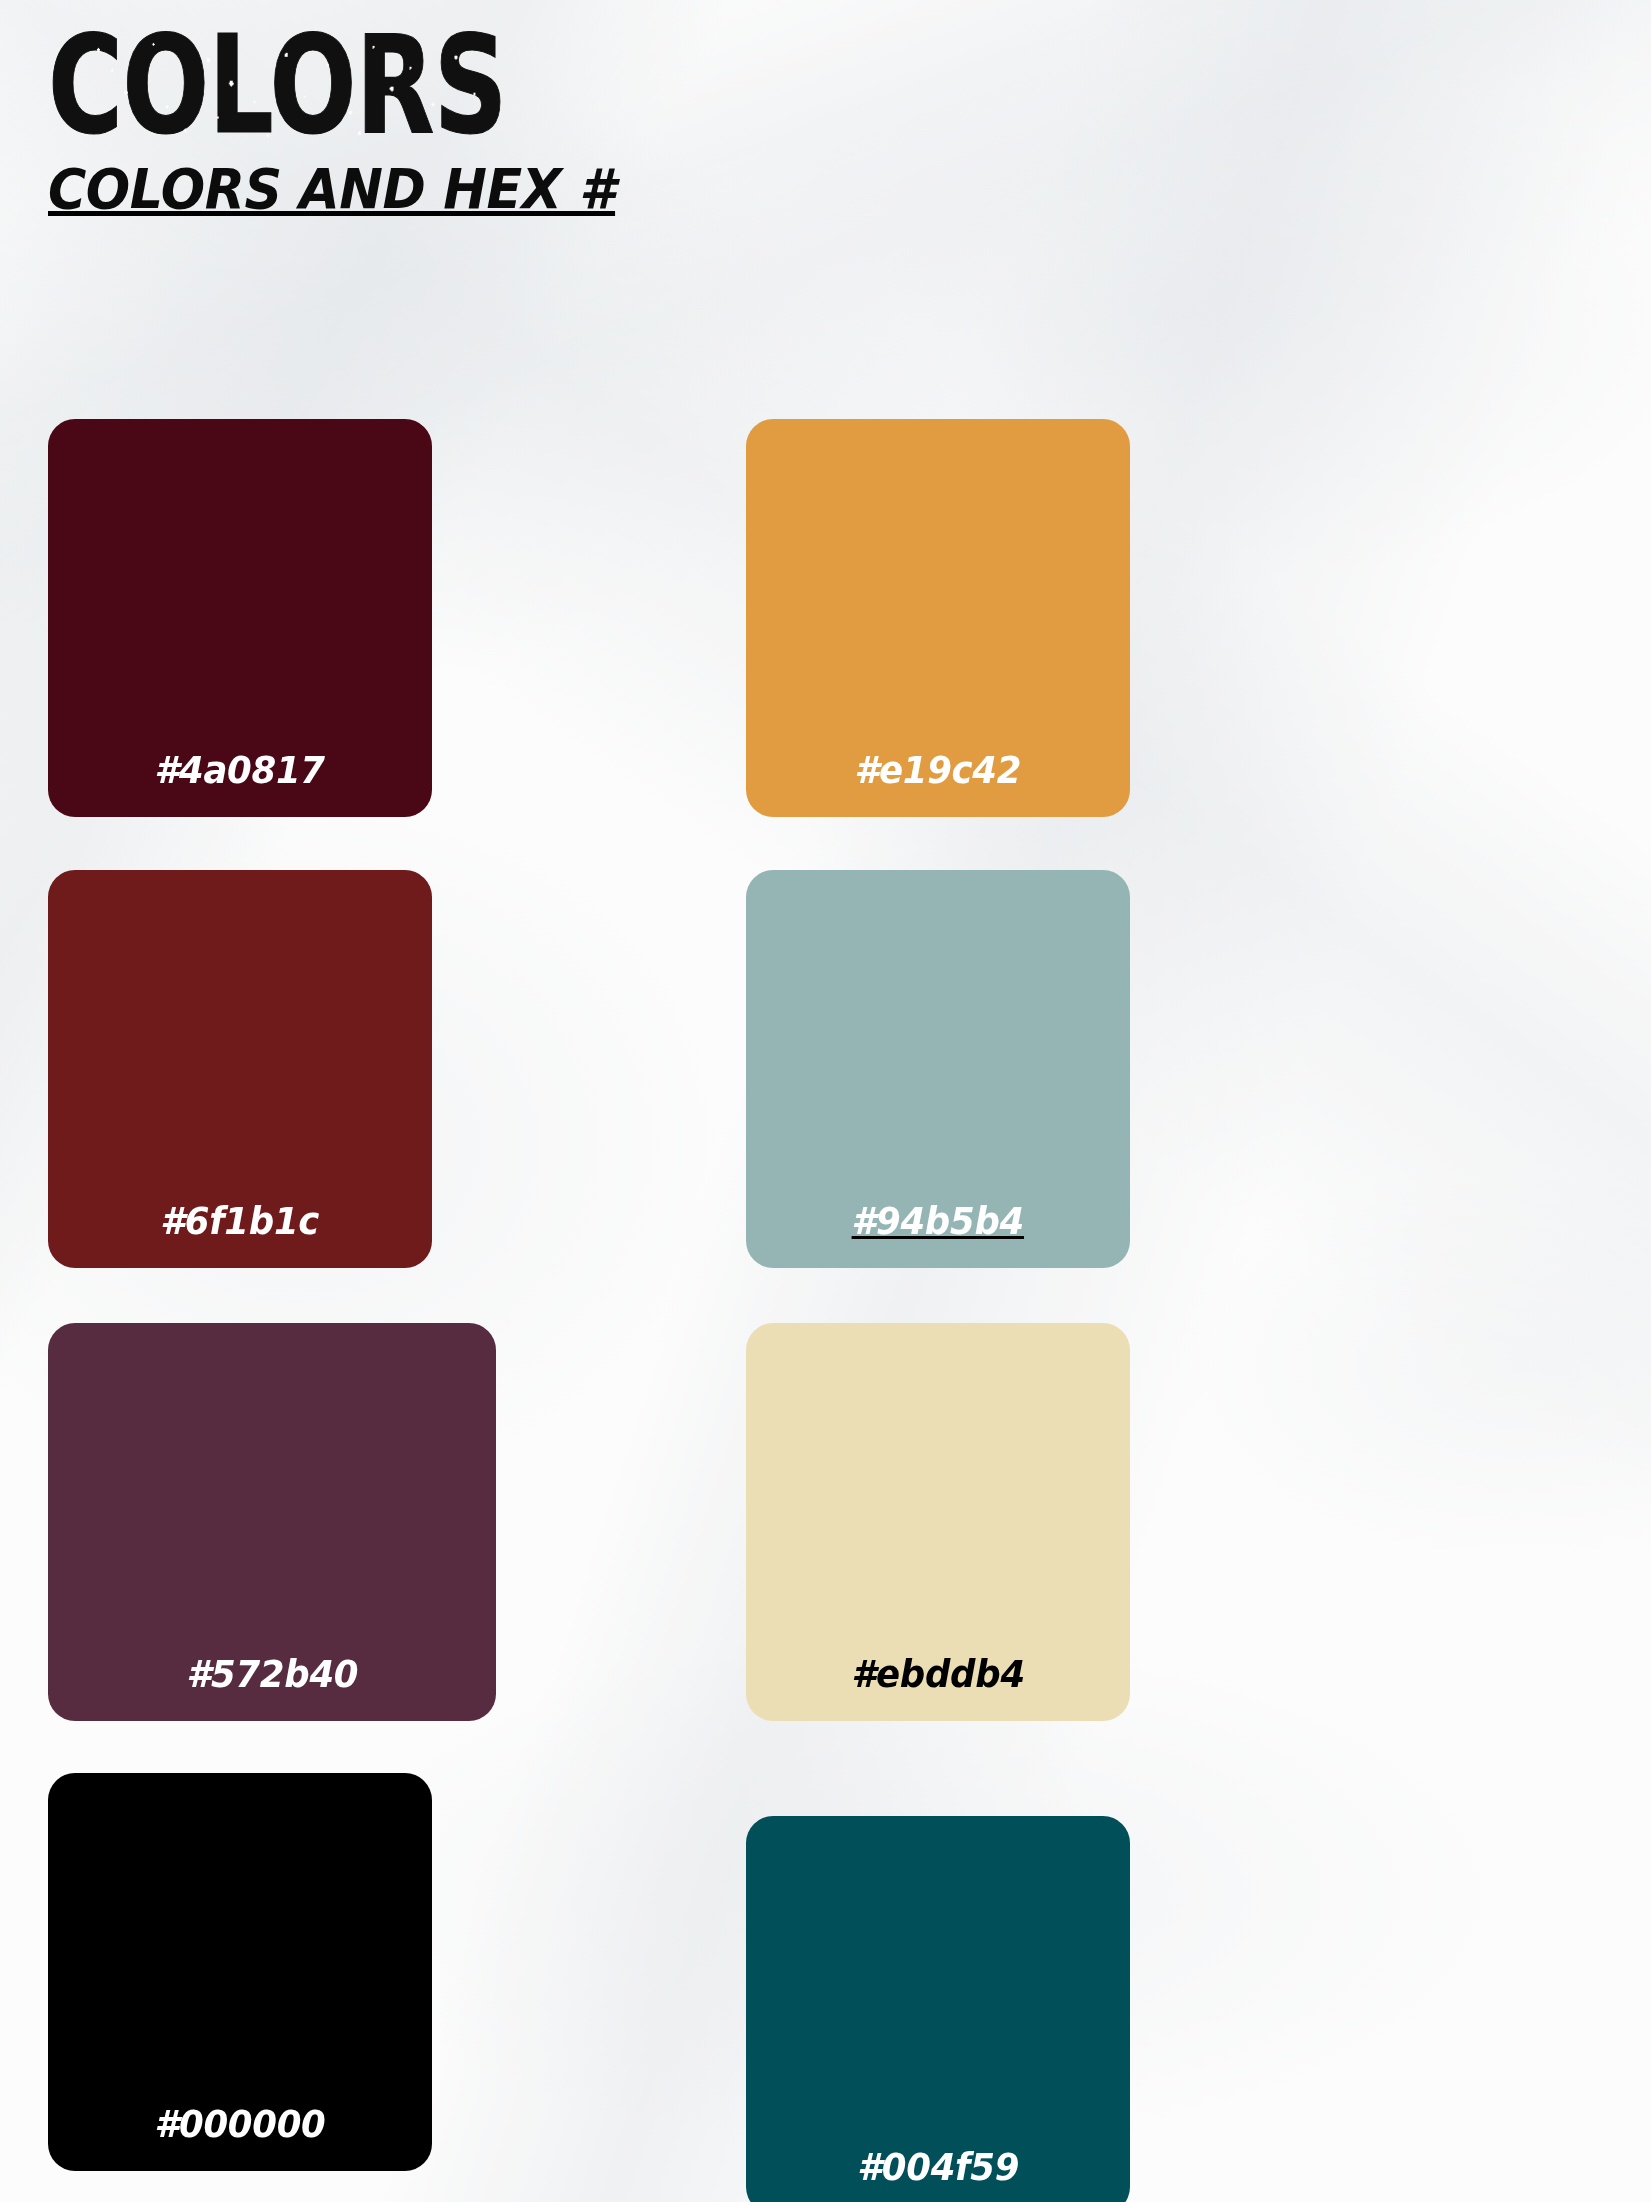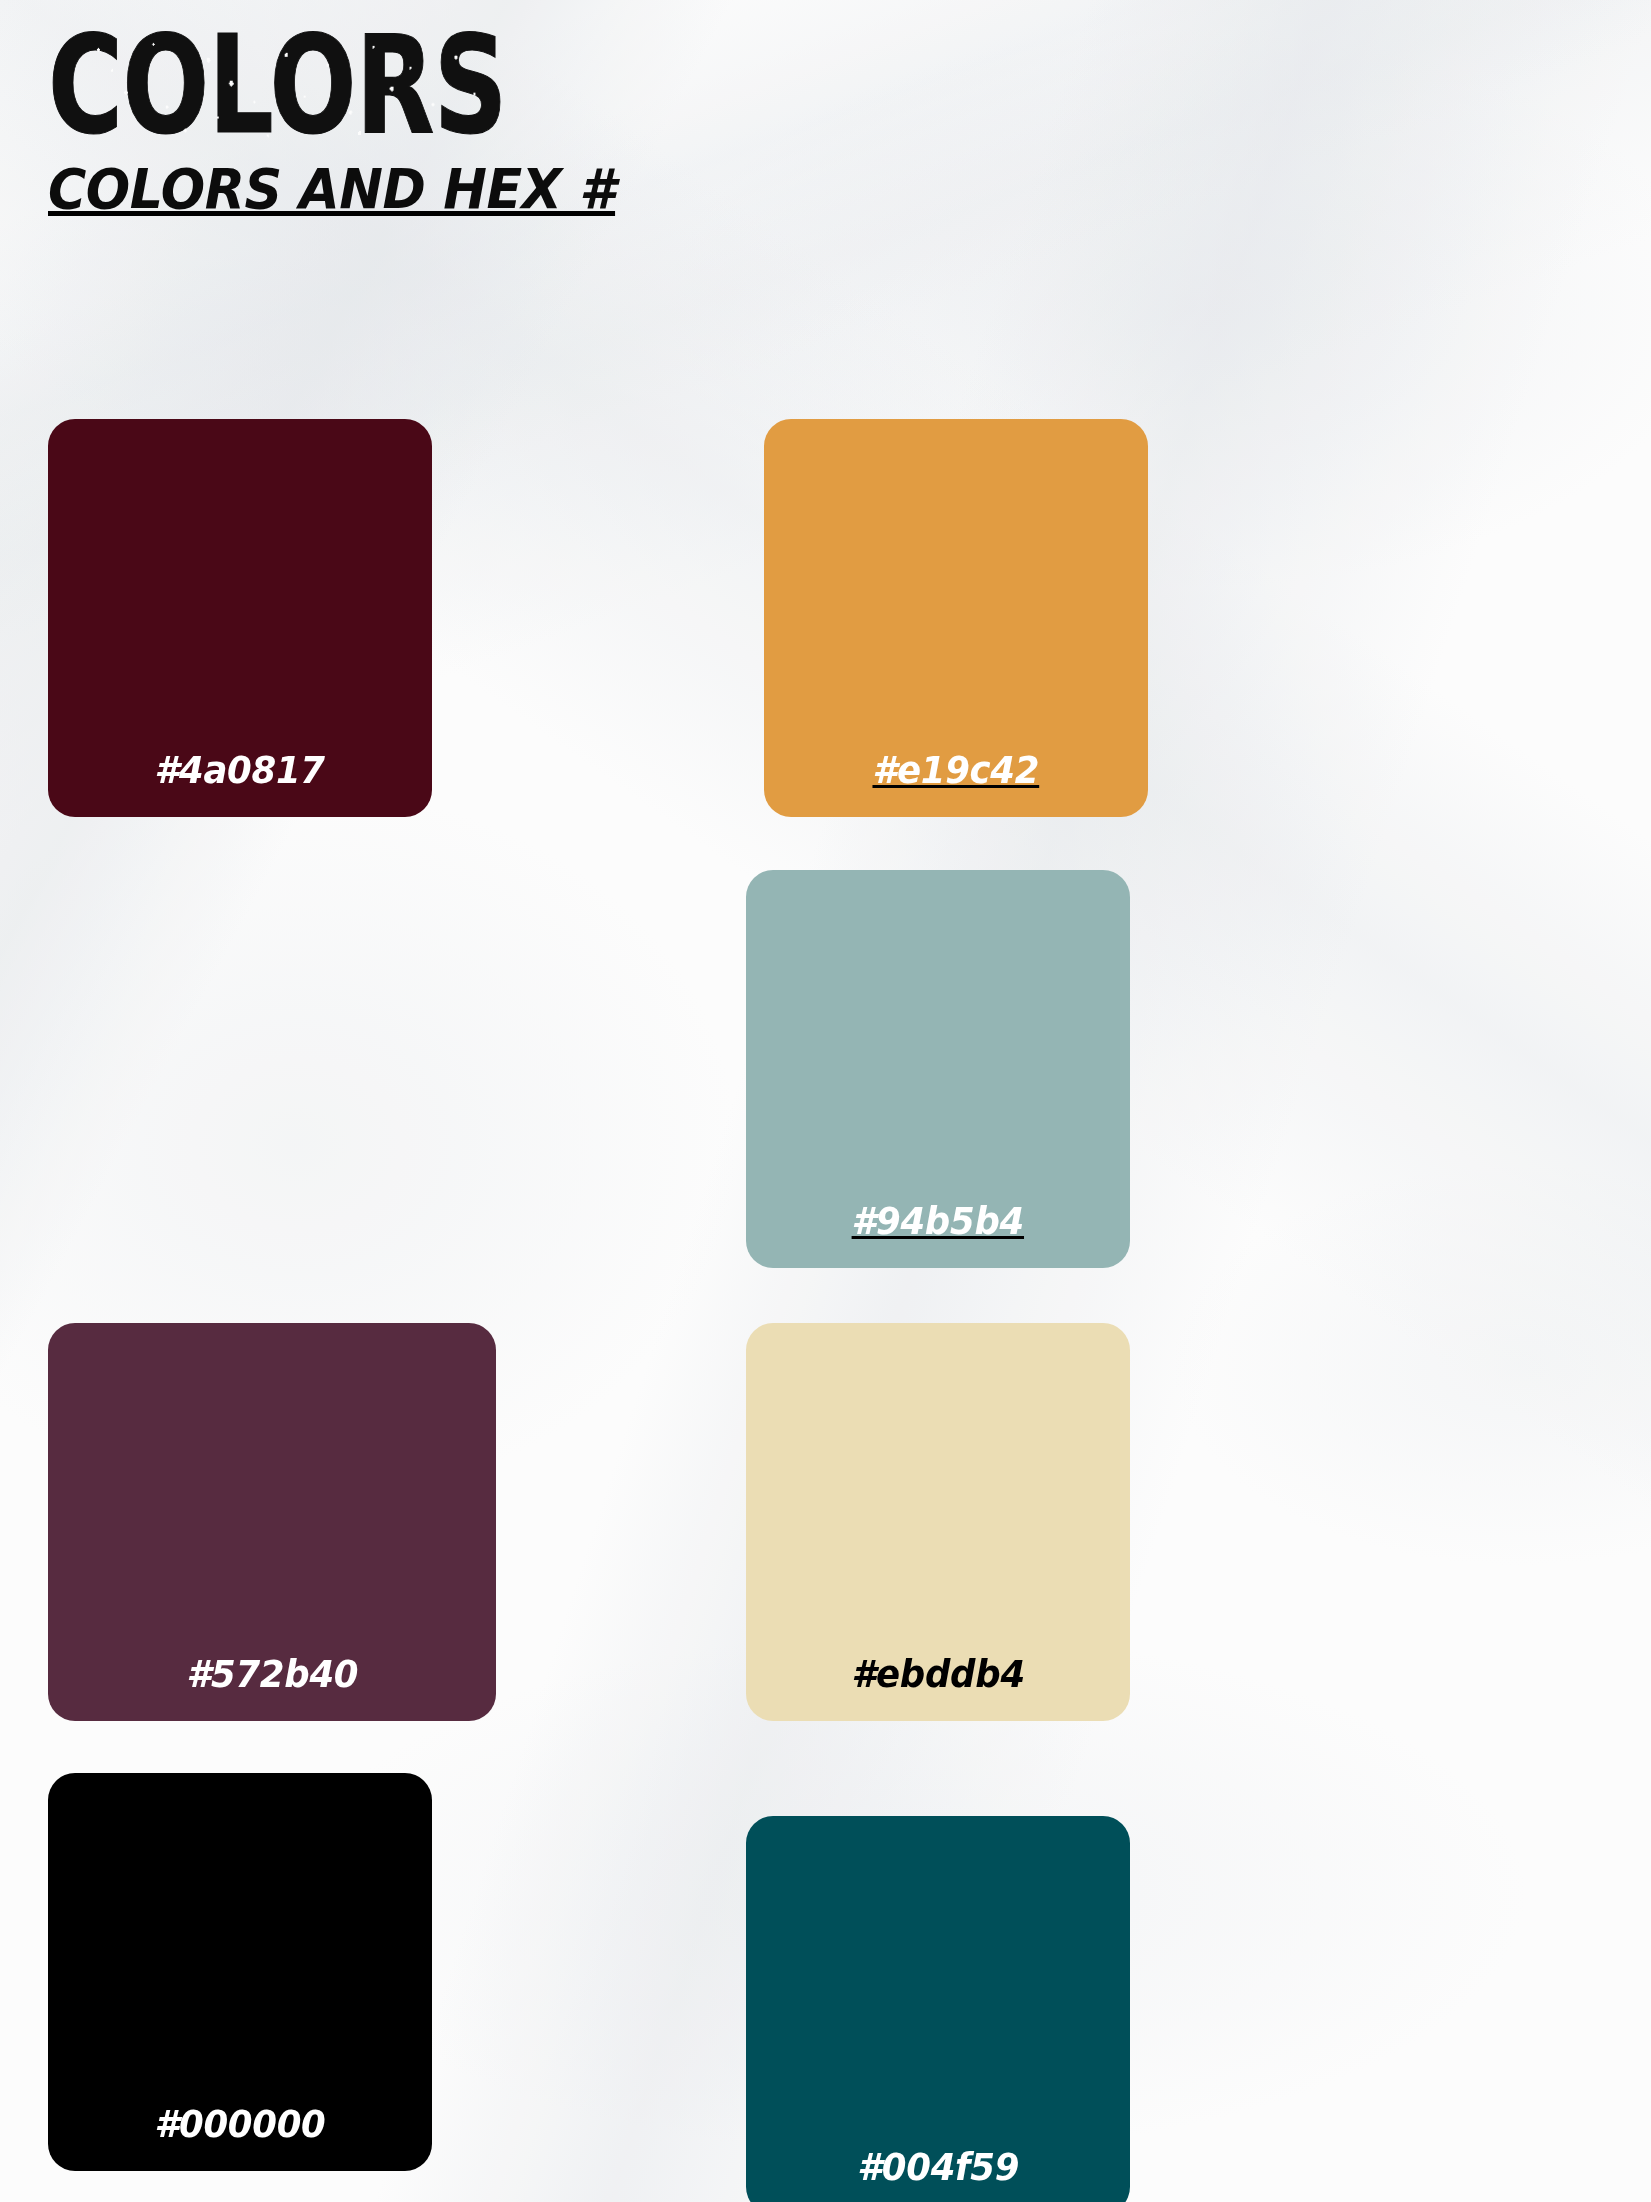--- a/index.html
+++ b/index.html
@@ -131,30 +131,33 @@
 
   <div id="header">
     <div id="main-title"><span id="main-title-inner">COLORS</span></div>
     <div id="sub-title">COLORS AND HEX #</div>
   </div>
 
   <div class="swatch" style="left:48px;  top:419px;  width:384px; height:398px; background:#4a0817;">
     <span class="swatch-label label-light">#4a0817</span>
   </div>
 
+  <div class="swatch" style="left:48px;  top:870px;  width:384px; height:398px; background:#6f1b1c;">
+    <span class="swatch-label label-light">#6f1b1c</span>
+  </div>
 
   <div class="swatch" style="left:48px;  top:1323px; width:448px; height:398px; background:#572b40;">
     <span class="swatch-label label-light">#572b40</span>
   </div>
 
   <div class="swatch" style="left:48px;  top:1773px; width:384px; height:398px; background:#000000;text-decoration:underline;">
     <span class="swatch-label label-light">#000000</span>
   </div>
 
-  <div class="swatch" style="left:764px; top:419px;  width:384px; height:398px; background:#e19c42;text-decoration:underline;">
+  <div class="swatch" style="left:746px; top:419px;  width:384px; height:398px; background:#e19c42;">
     <span class="swatch-label label-light">#e19c42</span>
   </div>
 
   <div class="swatch" style="left:746px; top:870px;  width:384px; height:398px; background:#94b5b4;text-decoration:underline;">
     <span class="swatch-label label-light">#94b5b4</span>
   </div>
 
   <div class="swatch" style="left:746px; top:1323px; width:384px; height:398px; background:#ebddb4;">
     <span class="swatch-label label-dark">#ebddb4</span>
   </div>

